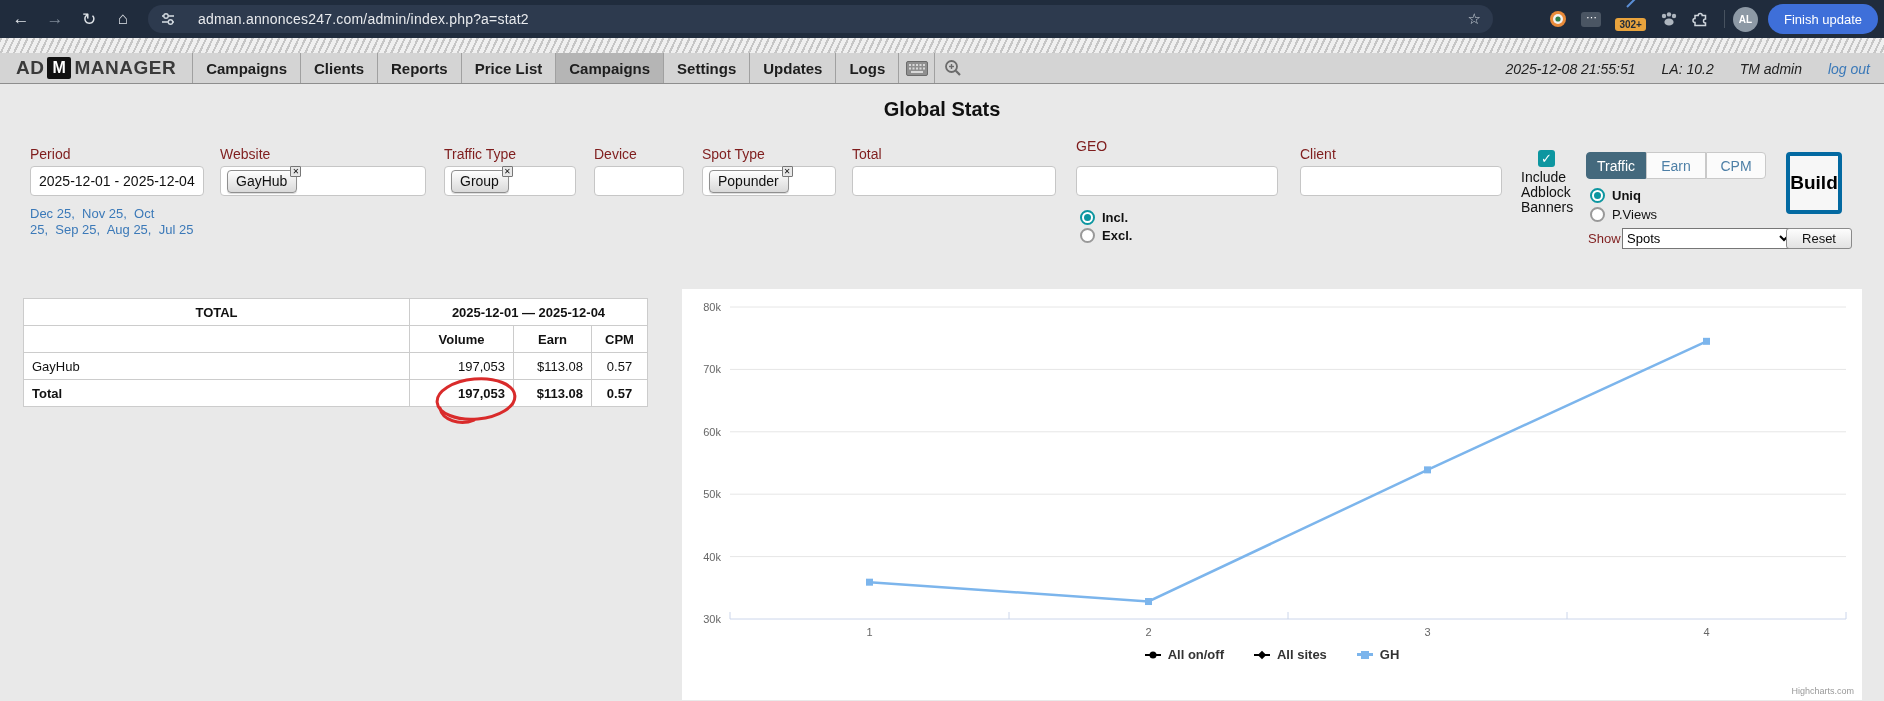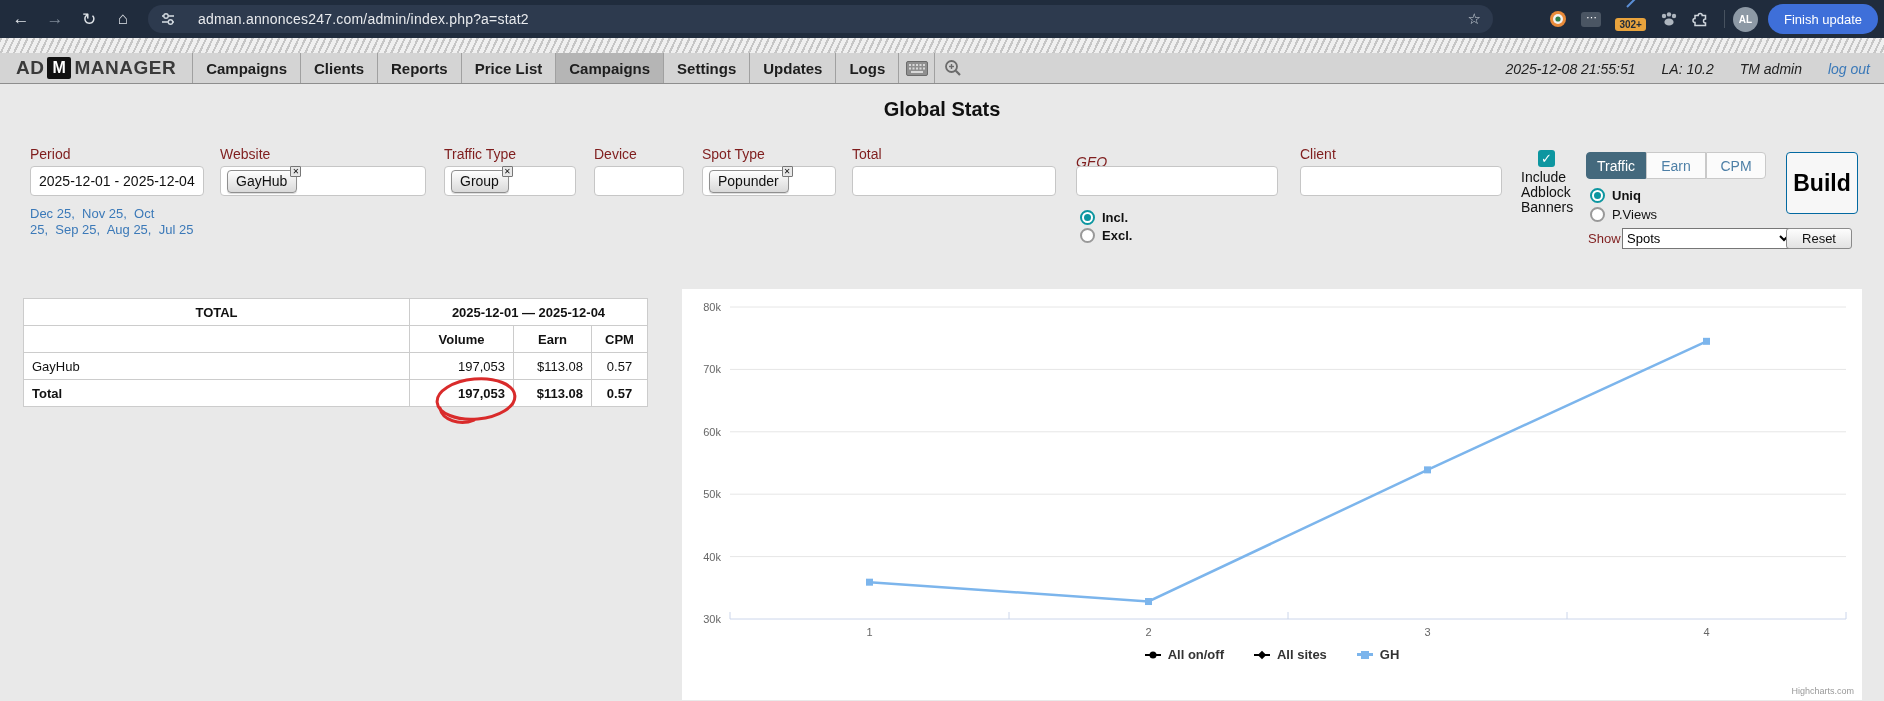--- a/index.html
+++ b/index.html
@@ -51,21 +51,21 @@
 
   .checkbox { position:absolute; width:17px; height:17px; background:#0d96a0; border-radius:3px; color:#fff; font-size:13px; line-height:17px; text-align:center; cursor:pointer; }
   .adblock-label { position:absolute; font-size:14px; line-height:15px; color:#111; width:64px; }
 
   .seg { position:absolute; display:flex; }
   .seg button { width:60px; height:27px; font-size:14px; font-family:"Liberation Sans",sans-serif; border:1px solid #c9c9c9; background:#fbfbfb; color:#4d7fa6; cursor:pointer; }
   .seg button:first-child { border-radius:4px 0 0 4px; }
   .seg button:last-child { border-radius:0 4px 4px 0; }
   .seg button.active { background:#44697d; border-color:#44697d; color:#fff; }
 
-  .build-btn { position:absolute; width:72px; height:62px; background:#f7f7f7; border:1px solid #0369a1; border-radius:4px; font-size:23px; font-weight:bold; color:#000; cursor:pointer; font-family:"Liberation Sans",sans-serif; }
+  .build-btn { position:absolute; width:56px; height:62px; background:#f7f7f7; border:4px solid #0369a1; border-radius:4px; font-size:19px; font-weight:bold; color:#000; cursor:pointer; font-family:"Liberation Sans",sans-serif; }
   .reset-btn { position:absolute; width:66px; height:21px; background:linear-gradient(#fdfdfd,#e2e2e2); border:1px solid #8a8a8a; border-radius:3px; font-size:13px; color:#111; cursor:pointer; font-family:"Liberation Sans",sans-serif; }
   .show-select { position:absolute; width:171px; height:21px; font-size:13px; font-family:"Liberation Sans",sans-serif; border:1px solid #767676; background:#fff; }
 
   
   .stats-table { position:absolute; left:23px; top:298px; border-collapse:collapse; background:#fff; font-size:13px; color:#111; }
   .stats-table td, .stats-table th { border:1px solid #ccc; height:27px; padding:0 8px; background:#fff; }
   .stats-table th { font-weight:bold; text-align:center; }
   .num { text-align:right; }
   .ctr { text-align:center; }
   .bold-row td { font-weight:bold; }
@@ -206,21 +206,21 @@
   <div class="f-box" style="left:594px;top:166px;width:90px;"></div>
 
   <div class="f-label" style="left:702px;top:146px;">Spot Type</div>
   <div class="f-box" style="left:702px;top:166px;width:134px;">
     <span class="chip"><span>Popunder</span><span class="chip-x">✕</span></span>
   </div>
 
   <div class="f-label" style="left:852px;top:146px;">Total</div>
   <div class="f-box" style="left:852px;top:166px;width:204px;"></div>
 
-  <div class="f-label" style="left:1076px;top:154px;font-style:italic;">GEO</div>
+  <div class="f-label" style="left:1076px;top:138px;">GEO</div>
   <div class="f-box" style="left:1076px;top:166px;width:202px;"></div>
   <div class="radio-row" style="left:1080px;top:210px;">
     <span class="radio checked"></span>
     <span style="font-weight:bold;">Incl.</span>
   </div>
   <div class="radio-row" style="left:1080px;top:228px;">
     <span class="radio"></span>
     <span style="font-weight:bold;">Excl.</span>
   </div>
 

